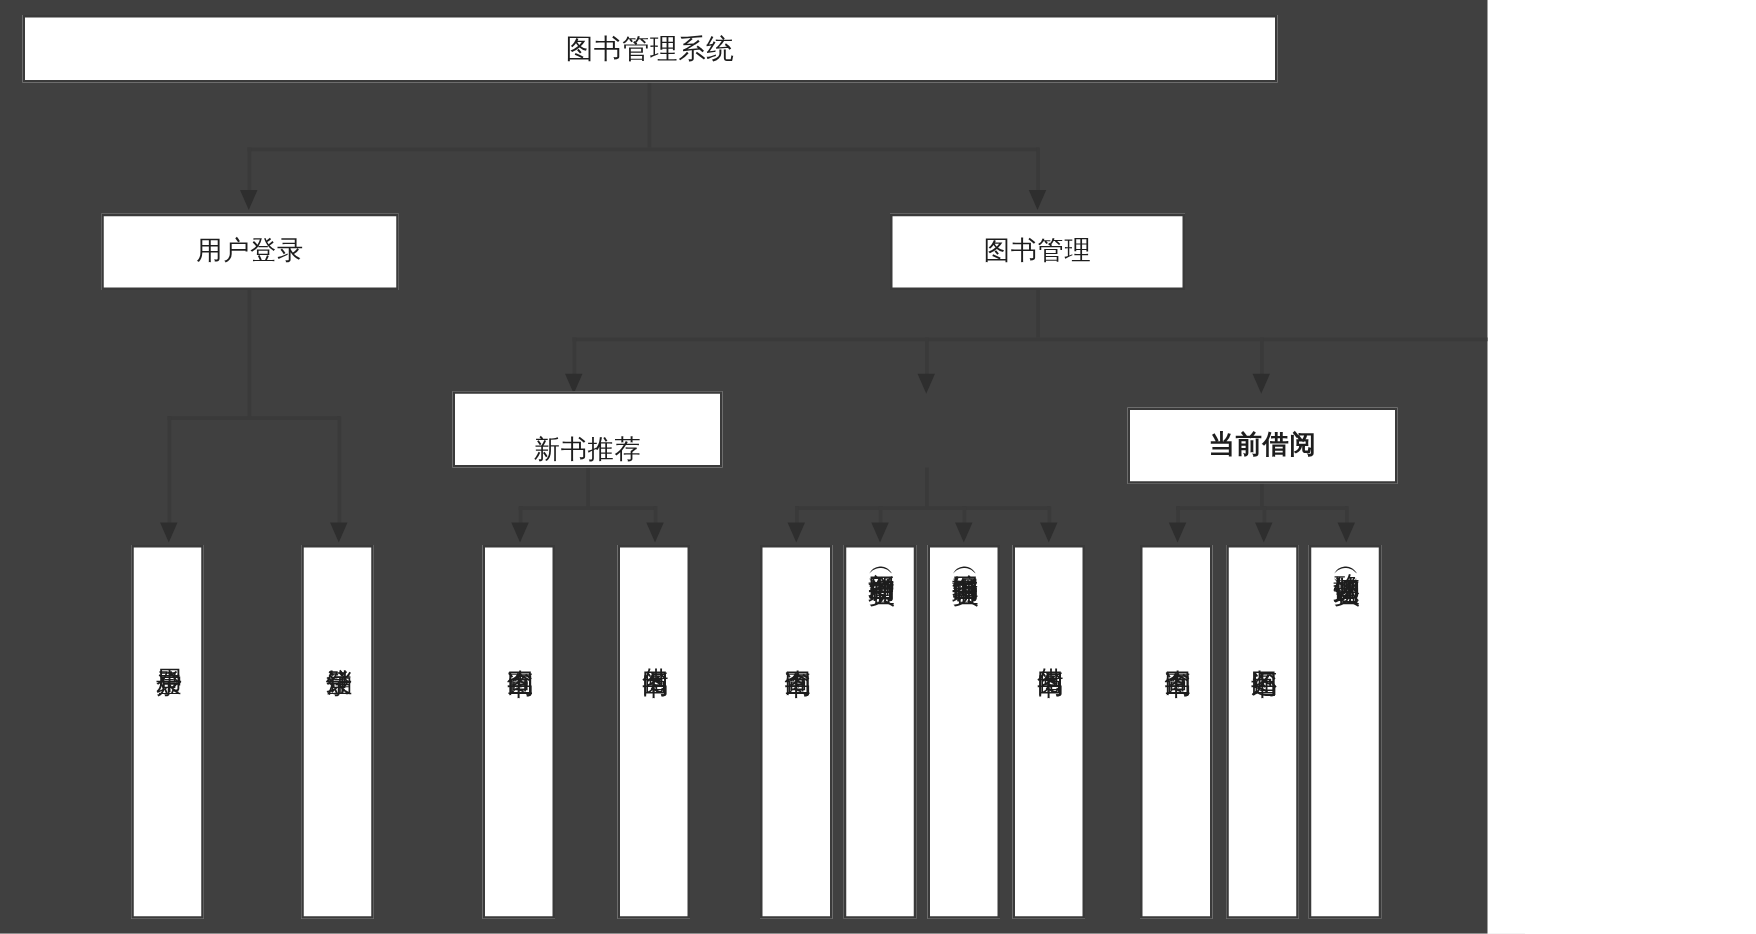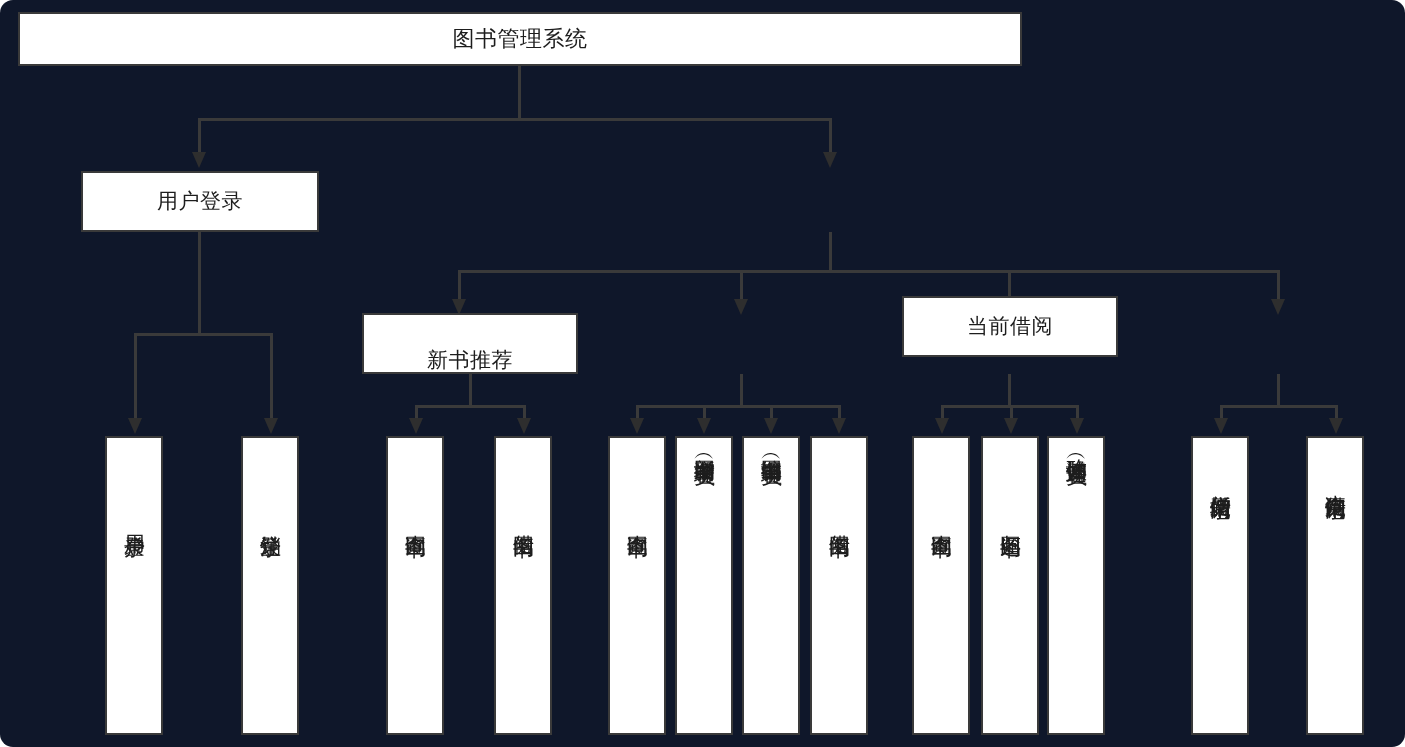--- a/index.html
+++ b/index.html
@@ -5,25 +5,24 @@
   html, body {
     margin: 0;
     padding: 0;
     background: #ffffff;
   }
   body {
     font-family: "Liberation Sans", "DejaVu Sans", sans-serif;
   }
   #canvas {
     position: relative;
-    width: 1405px;
+    width: 1190px;
     height: 747px;
-    background: #0f172a;
+    background: #404040;
     overflow: hidden;
-    border-radius: 13px;
   }
   .node {
     position: absolute;
     box-sizing: border-box;
     border: 2.5px solid #3a3a3a;
     background: #ffffff;
     display: flex;
     align-items: center;
     justify-content: center;
     color: #1d1d1d;
@@ -141,27 +140,30 @@
   <div class="arrow" style="left:1329px; top:418px;"></div>
 
   <div class="node root" style="left:18px; top:12px; width:1004px; height:54px;">
     <span class="node-label">图书管理系统</span>
   </div>
 
   <div class="node" style="left:81px; top:171px; width:238px; height:61px;">
     <span class="node-label">用户登录</span>
   </div>
 
+  <div class="node" style="left:712px; top:171px; width:236px; height:61px;">
+    <span class="node-label">图书管理</span>
+  </div>
 
   <div class="node" style="left:362px; top:313px; width:216px; height:61px;align-items:flex-end;">
     <span class="node-label">新书推荐</span>
   </div>
 
 
-  <div class="node" style="left:902px; top:296px; width:216px; height:61px;">
+  <div class="node" style="left:902px; top:326px; width:216px; height:61px;font-weight:bold;">
     <span class="node-label">当前借阅</span>
   </div>
 
 
   <div class="node vert" style="left:105px; top:436px; width:58px; height:299px; padding-top:80px;">
     <span class="node-label">用户登录</span>
   </div>
   <div class="node vert" style="left:241px; top:436px; width:58px; height:299px; padding-top:80px;">
     <span class="node-label">注销登录</span>
   </div>

